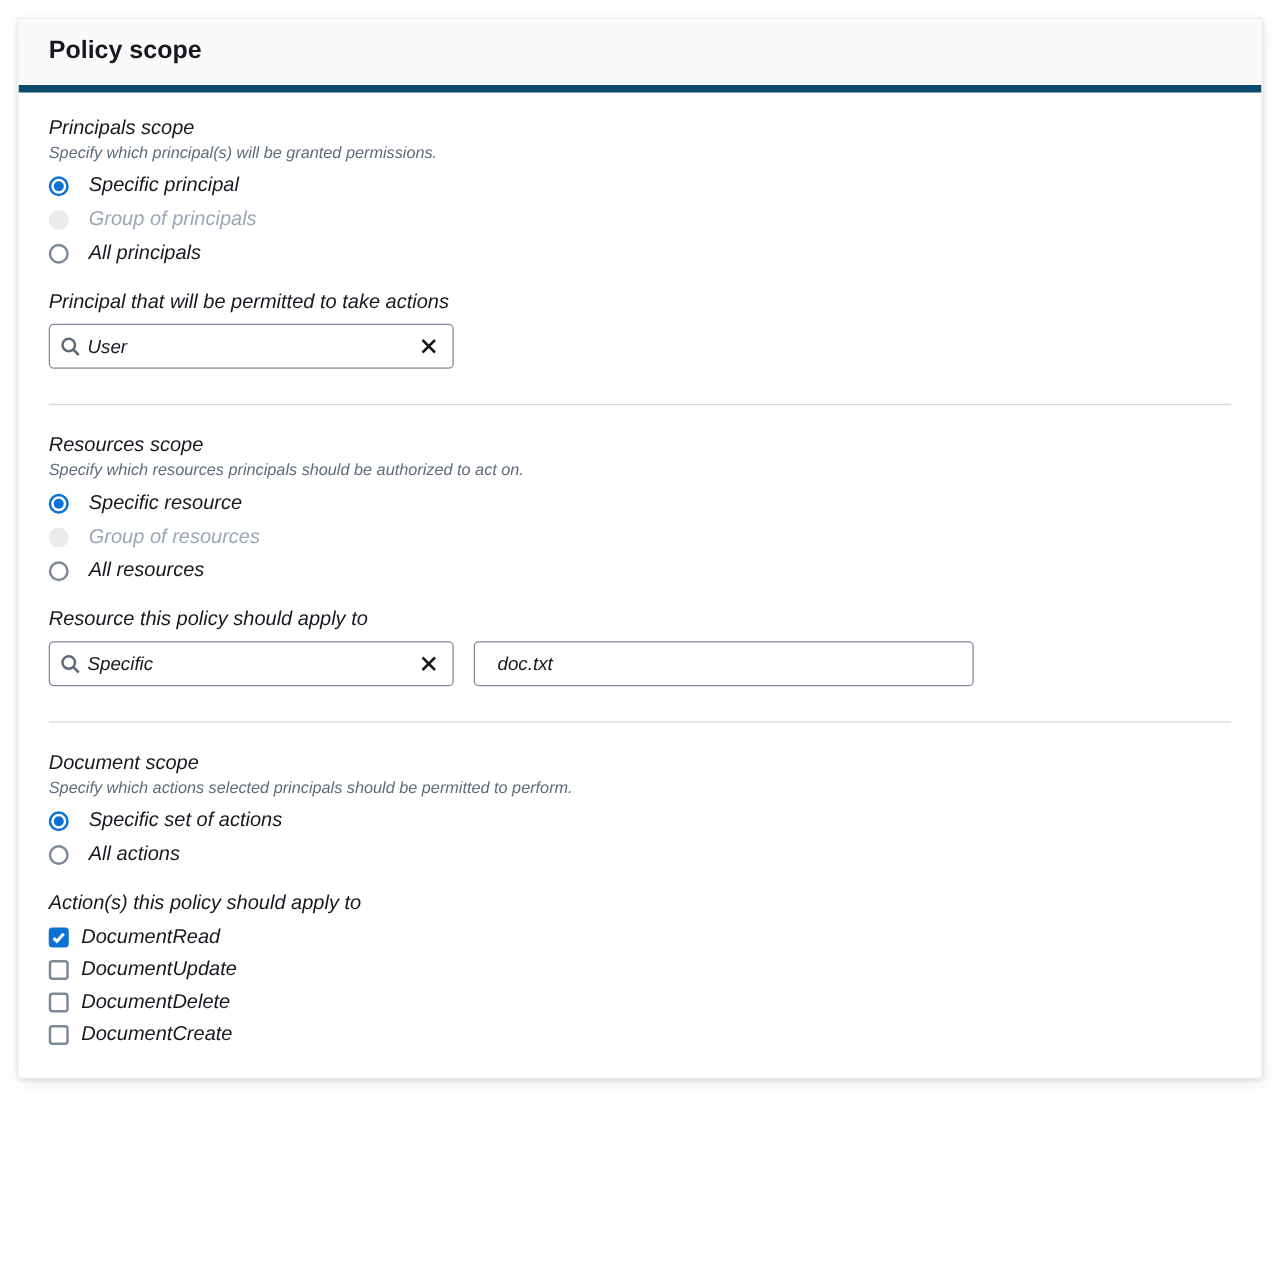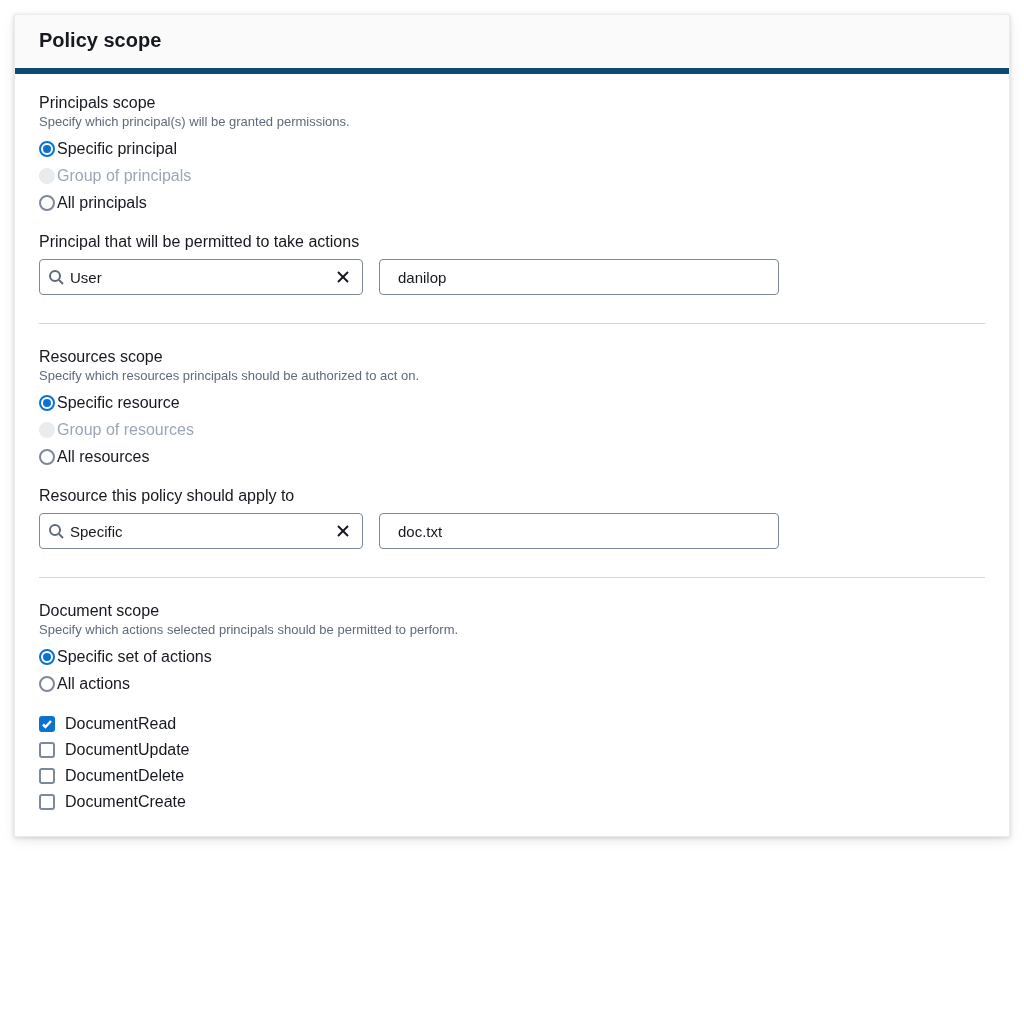--- a/index.html
+++ b/index.html
@@ -25,20 +25,21 @@
     background: #fafafa;
   }
   .card-header h2 {
     margin: 0;
     font-size: 20px;
     font-weight: 700;
     color: #16191f;
   }
   .card-body {
     padding: 20px 24px 24px 24px;
+    font-style: italic;
   }
   .section-title {
     font-size: 16px;
     font-weight: 400;
     color: #16191f;
     margin: 0 0 2px 0;
   }
   .section-desc {
     font-size: 13px;
     color: #5f6b7a;
@@ -46,21 +47,21 @@
   }
   .radio-group {
     display: flex;
     flex-direction: column;
     gap: 7px;
     margin-bottom: 20px;
   }
   .radio-row {
     display: flex;
     align-items: center;
-    gap: 2px;
+    gap: 16px;
     font-size: 16px;
     line-height: 20px;
     text-align: center;
   }
   .radio-row.disabled {
     color: #9ba7b6;
   }
   .radio-row.disabled .radio-outer {
     background: #e9ebed;
     border-color: #e9ebed;
@@ -213,23 +214,20 @@
               </svg>
             </span>
             <span class="text-val">User</span>
             <span class="clear-btn">
               <svg width="14" height="14" viewBox="0 0 14 14" stroke="currentColor" stroke-width="2">
                 <line x1="2" y1="2" x2="12" y2="12"></line>
                 <line x1="12" y1="2" x2="2" y2="12"></line>
               </svg>
             </span>
           </div>
-          <div class="input-box type-text">
-            <span class="text-val">danilop</span>
-          </div>
         </div>
       </div>
 
       <hr class="section-divider">
 
       <div class="section">
         <p class="section-title">Resources scope</p>
         <p class="section-desc">Specify which resources principals should be authorized to act on.</p>
 
         <div class="radio-group">
@@ -284,20 +282,21 @@
                 <span class="radio-inner"></span>
               </span>
             <span>Specific set of actions</span>
           </label>
           <label class="radio-row">
             <span class="radio-outer"></span>
             <span>All actions</span>
           </label>
         </div>
 
+        <p class="field-label">Action(s) this policy should apply to</p>
 
         <div class="checkbox-group">
           <label class="checkbox-row">
             <span class="checkbox-box checked">
               <svg width="12" height="12" viewBox="0 0 12 12" fill="none" stroke="currentColor" stroke-width="2.5">
                 <polyline points="2,6.5 4.5,9 10,3"></polyline>
               </svg>
             </span>
             <span>DocumentRead</span>
           </label>

